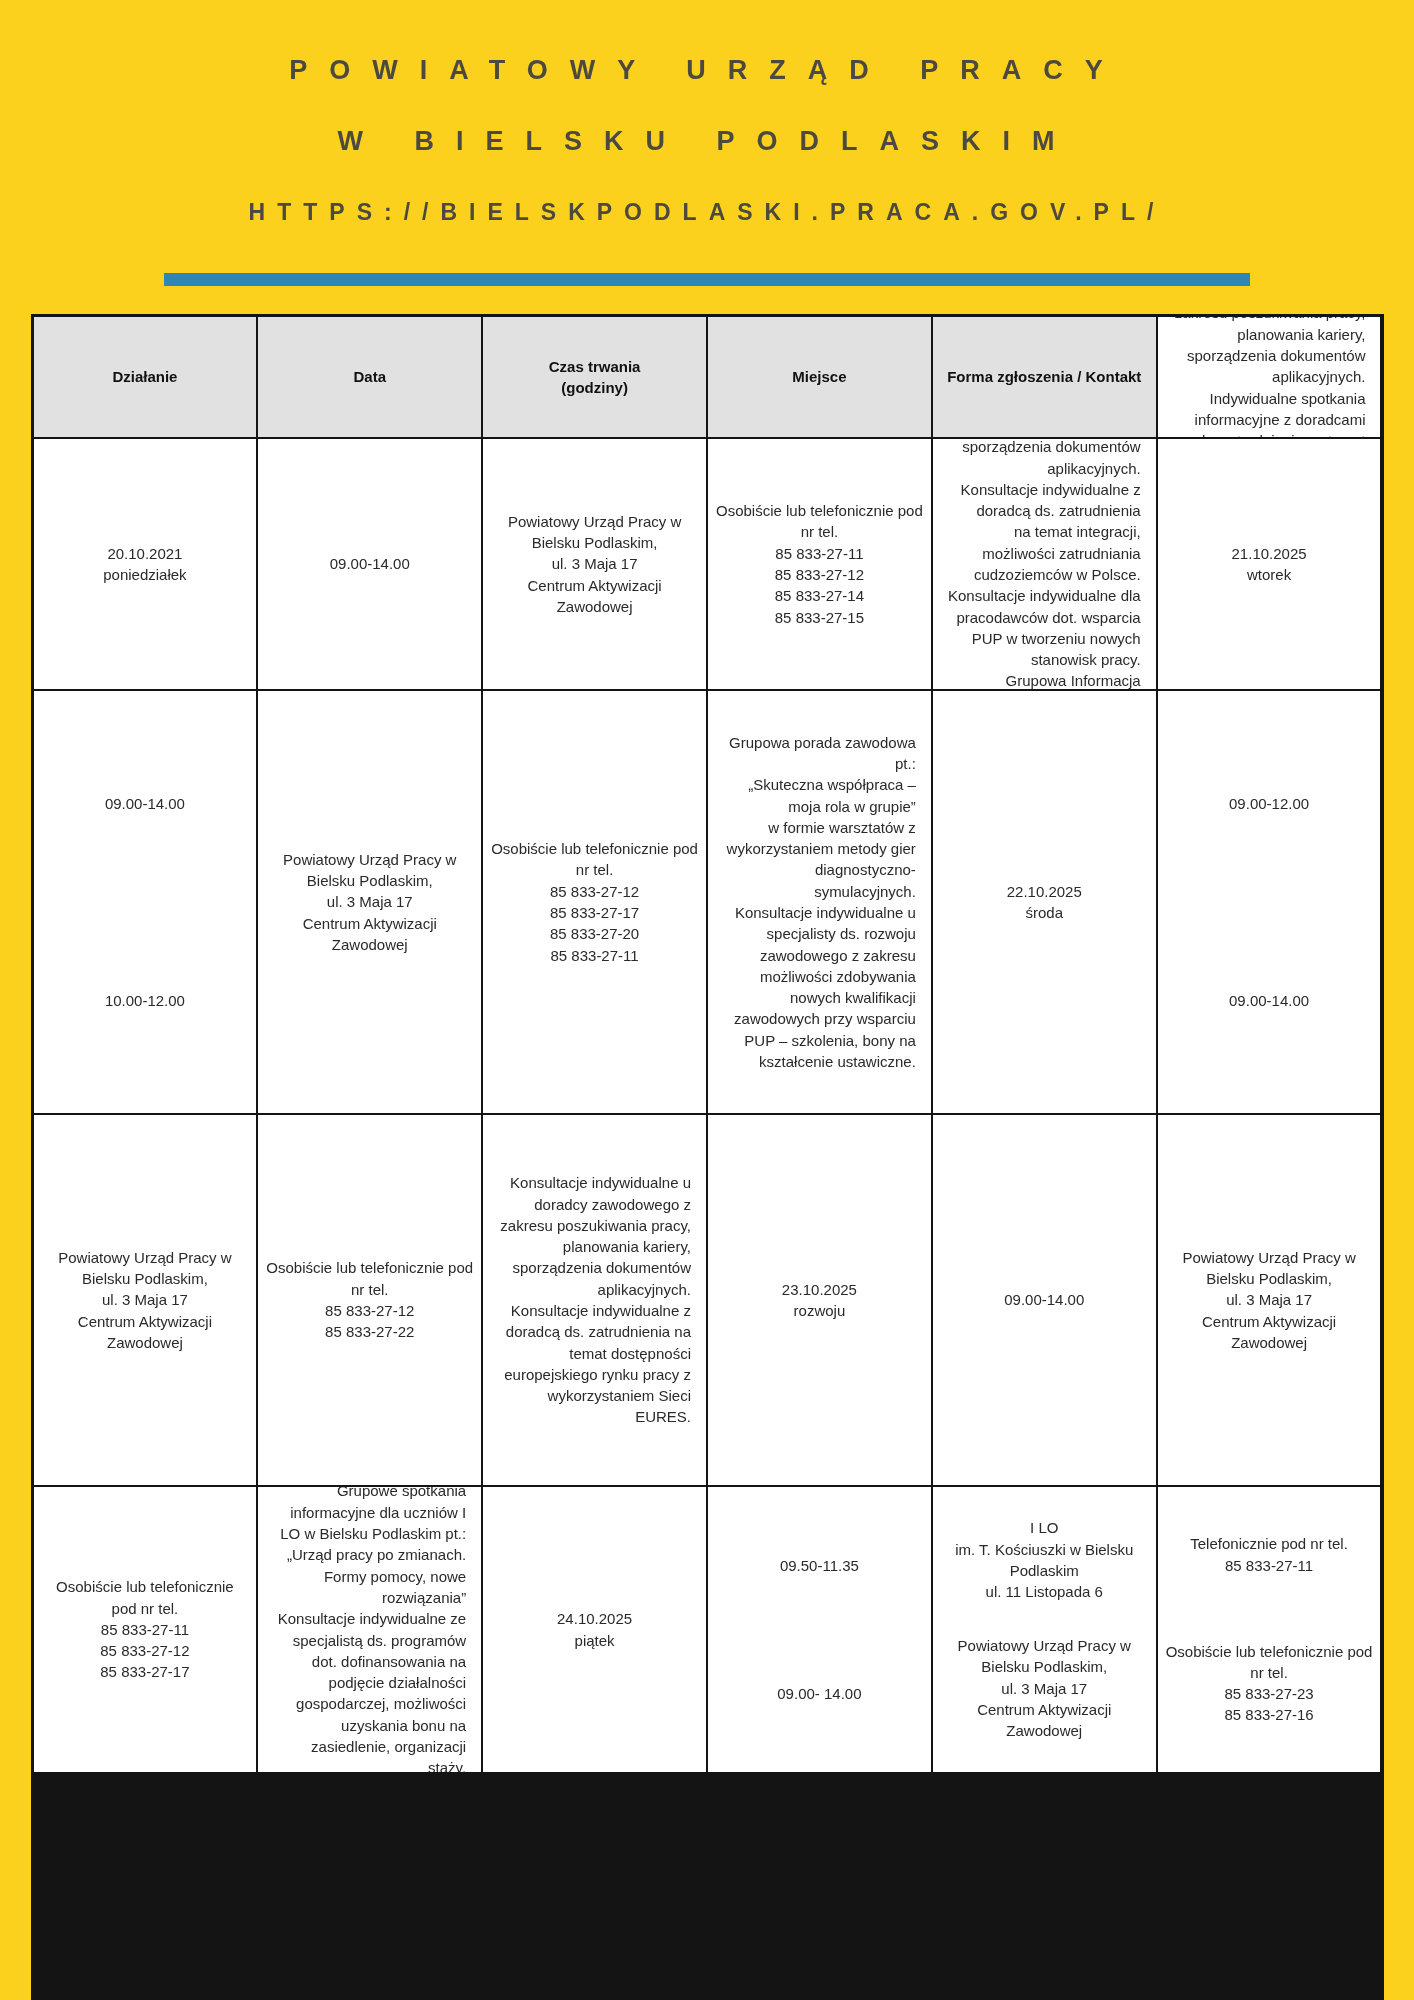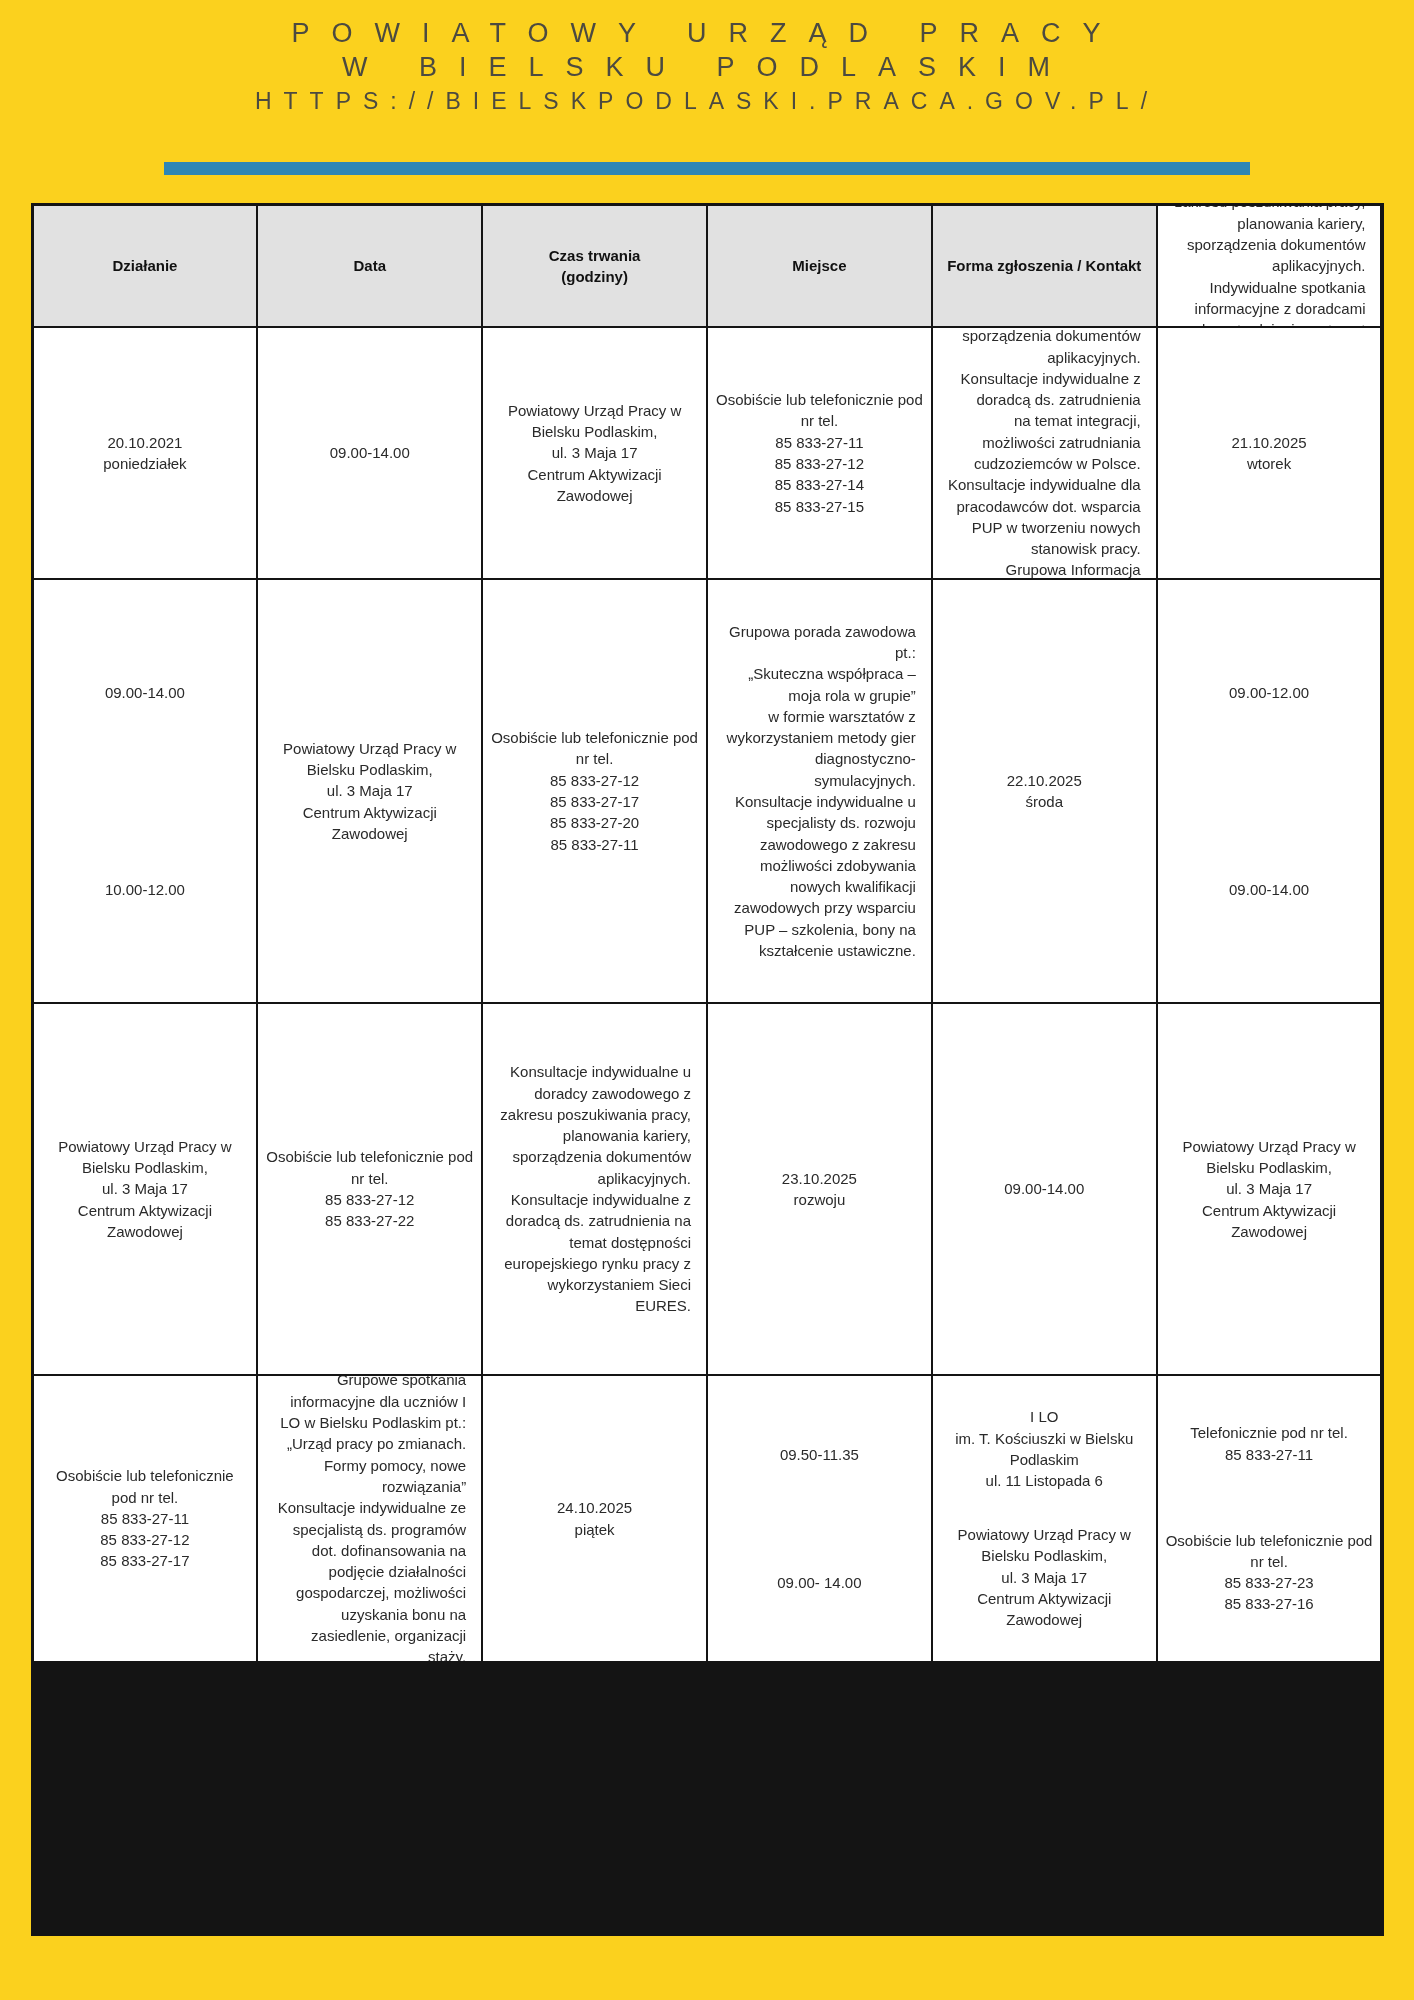--- a/index.html
+++ b/index.html
@@ -4,22 +4,23 @@
 <style>
   html,body{margin:0;padding:0;}
   body{
     width:1414px;height:2000px;
     background:#FBD11E;
     font-family:"Liberation Sans","DejaVu Sans",sans-serif;
     overflow:hidden;
   }
   .masthead{padding-top:16px;text-align:center;}
   .mast-line{
-    font-weight:normal;color:#4C4A40;line-height:34px;
+    font-weight:bold;color:#4C4A40;line-height:34px;
     white-space:nowrap;
+    margin-top:37px;
   }
   .mast-line.l1,.mast-line.l2{font-size:27px;letter-spacing:22px;}
   .mast-line.l3{font-size:26px;letter-spacing:13px;}
   .mast-line.l4{font-size:23px;letter-spacing:12px;}
   .divider{
     width:1086px;height:13px;margin:44px auto 0;
     background:#2E86B5;
   }
   .table{
     box-sizing:border-box;

